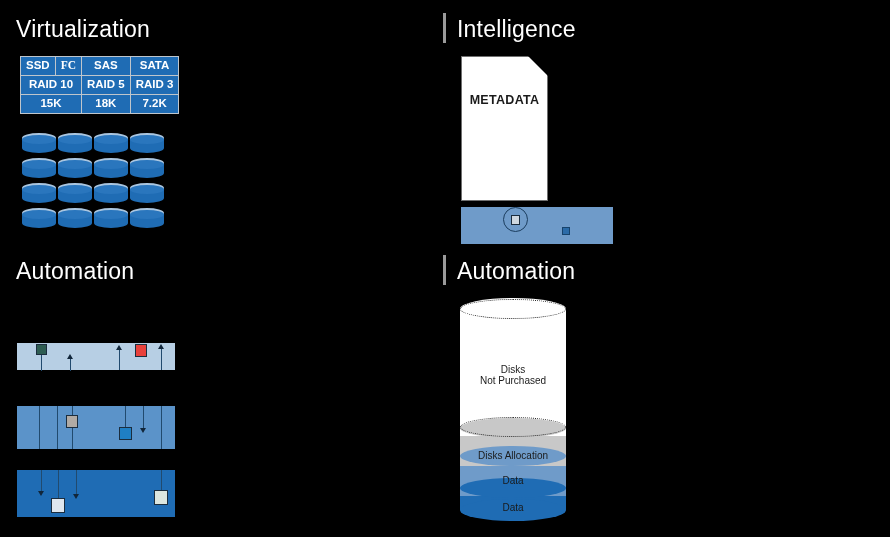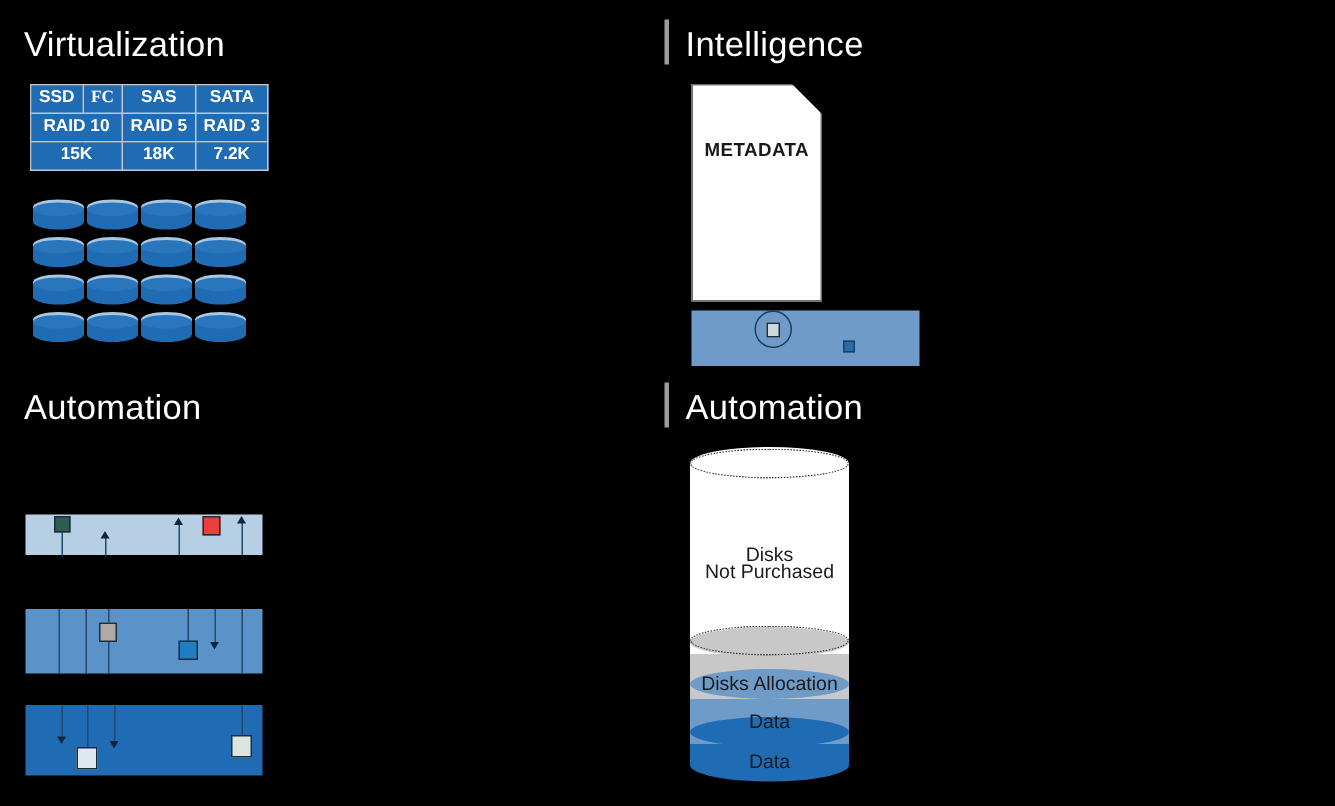--- a/index.html
+++ b/index.html
@@ -181,21 +181,21 @@
   .cyl-ellipse {
     position: absolute;
     left: 0;
     width: 100%;
     border-radius: 50%;
   }
   .cyl-label {
     position: absolute;
     left: 0; right: 0;
     text-align: center;
-    font-size: 13px;
+    font-size: 10px;
     color: #1a1a1a;
     line-height: 11px;
     font-weight: 400;
     white-space: pre-line;
   }
   .dotted-ellipse {
     position: absolute;
     left: 0;
     width: 100%;
     border: 1px dotted #2b2b2b;

